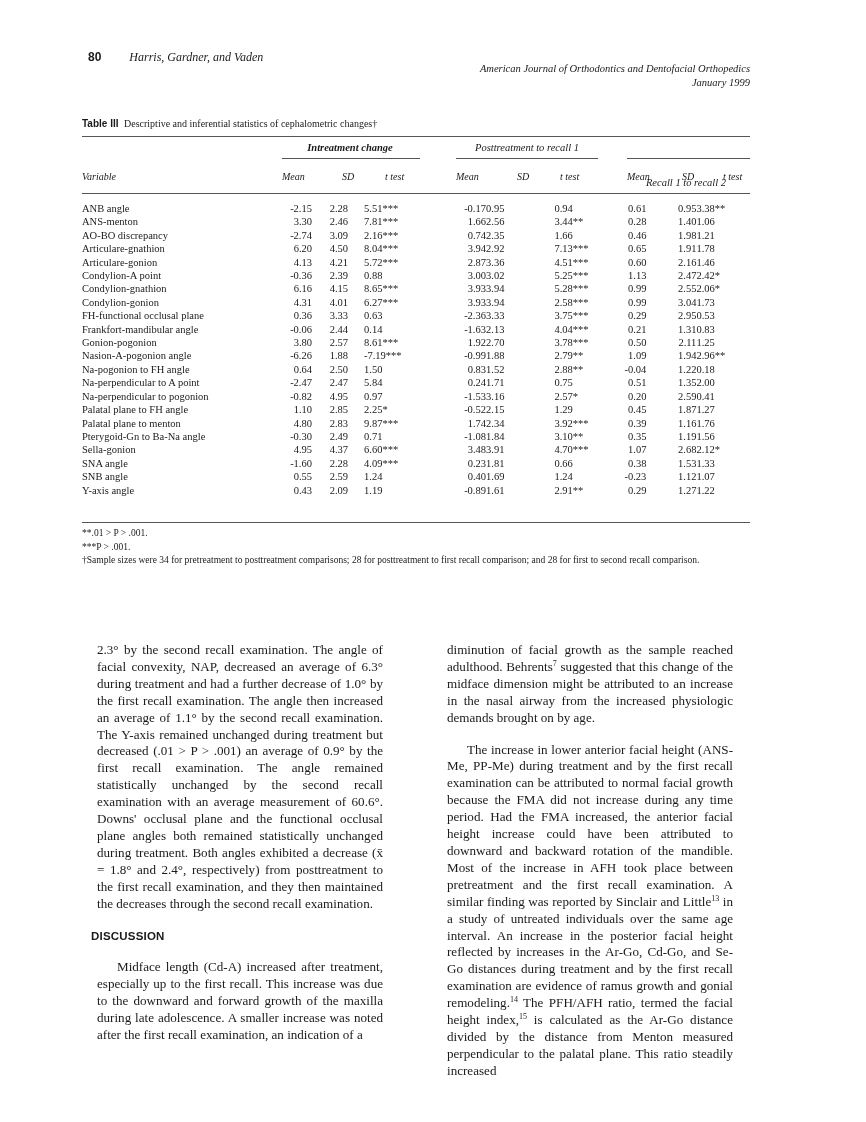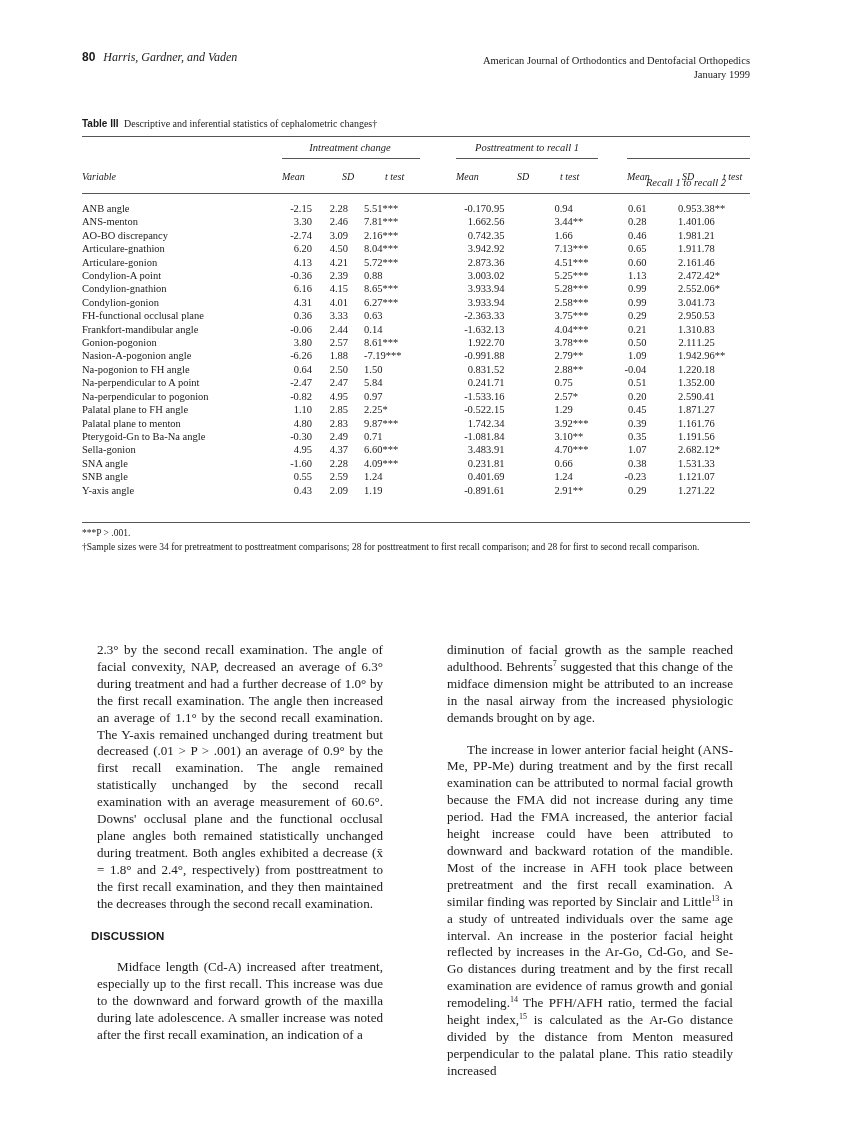--- a/index.html
+++ b/index.html
@@ -1,21 +1,21 @@
 <!DOCTYPE html>
 <html><head>
 <meta charset="utf-8">
 <style>
   html, body { margin: 0; padding: 0; background: #ffffff; }
   body { width: 866px; height: 1122px; position: relative; font-family: "Liberation Serif", serif; color: #1a1a1a; overflow: hidden; }
   .running-head { position: absolute; left: 82px; top: 50px; width: 668px; height: 40px; }
   .rh-left { position: absolute; left: 0; top: 0; font-size: 12px; }
-  .rh-left .pg { font-family: "Liberation Sans", sans-serif; font-weight: bold; font-size: 12px; margin-right: 5px; }
-  .rh-left .auth { font-style: italic; }
-  .rh-right { position: absolute; right: 0; top: 4px; font-size: 10.5px; text-align: right; line-height: 14px; }
+  .rh-left .pg { font-family: "Liberation Sans", sans-serif; font-weight: bold; font-size: 12px; margin-right: 5px; margin-left: 6px; }
+  .rh-left .auth { font-style: italic; margin-left: 20px; }
+  .rh-right { position: absolute; right: 0; top: 12px; font-size: 10.5px; font-style: italic; text-align: right; line-height: 14px; }
 
   .table-caption { position: absolute; left: 82px; top: 118px; font-size: 10px; }
   .table-caption .tlabel { font-family: "Liberation Sans", sans-serif; font-weight: bold; font-size: 10px; margin-right: 3px; }
 
   .tbl-wrap { position: absolute; left: 82px; top: 136px; width: 668px; }
   .rule-thick { height: 0; border-top: 1.5px solid #555; }
   .grp-row { position: relative; height: 34px; }
   .grp { position: absolute; top: 5px; font-size: 10.5px; font-style: italic; text-align: center; }
   .grp-line { position: absolute; top: 21px; height: 0; border-top: 1px solid #555; }
   .col-head-row { position: relative; height: 22px; font-size: 10px; font-style: italic; }
@@ -52,21 +52,21 @@
 </div>
 
 <div class="table-caption">
   <span class="tlabel">Table III</span>
   <span>Descriptive and inferential statistics of cephalometric changes†</span>
 </div>
 
 <div class="tbl-wrap">
   <div class="rule-thick"></div>
   <div class="grp-row">
-    <div class="grp" style="left:196px;width:144px;">Intreatment change</div>
+    <div class="grp" style="left:196px;width:144px;font-weight:bold;">Intreatment change</div>
     <div class="grp-line" style="left:200px;width:138px;"></div>
     <div class="grp" style="left:370px;width:150px;">Posttreatment to recall 1</div>
     <div class="grp-line" style="left:374px;width:142px;"></div>
     <div class="grp" style="left:538px;width:132px;margin-top:35px;">Recall 1 to recall 2</div>
     <div class="grp-line" style="left:545px;width:123px;"></div>
   </div>
   <div class="col-head-row">
     <span class="ch" style="left:0;">Variable</span>
     <span class="ch" style="left:200px;">Mean</span>
     <span class="ch" style="left:260px;">SD</span>
@@ -469,20 +469,21 @@
           <td class="sd">1.27</td>
           <td></td>
           <td class="tt">1.22</td>
         </tr>
       </tbody>
   </table>
 </div>
 
 <div class="footnotes">
   <div class="rule-thick"></div>
+  <div>**.01 &gt; P &gt; .001.</div>
   <div>***P &gt; .001.</div>
   <div>†Sample sizes were 34 for pretreatment to posttreatment comparisons; 28 for posttreatment to first recall comparison; and 28 for first to second recall comparison.</div>
 </div>
 
 <div class="col left">
   <p>2.3° by the second recall examination. The angle of facial convexity, NAP, decreased an average of 6.3° during treatment and had a further decrease of 1.0° by the first recall examination. The angle then increased an average of 1.1° by the second recall examination. The Y-axis remained unchanged during treatment but decreased (.01 &gt; P &gt; .001) an average of 0.9° by the first recall examination. The angle remained statistically unchanged by the second recall examination with an average measurement of 60.6°. Downs' occlusal plane and the functional occlusal plane angles both remained statistically unchanged during treatment. Both angles exhibited a decrease (x̄ = 1.8° and 2.4°, respectively) from posttreatment to the first recall examination, and they then maintained the decreases through the second recall examination.</p>
   <div class="heading">DISCUSSION</div>
   <p class="indent">Midface length (Cd-A) increased after treatment, especially up to the first recall. This increase was due to the downward and forward growth of the maxilla during late adolescence. A smaller increase was noted after the first recall examination, an indication of a</p>
 </div>
 

